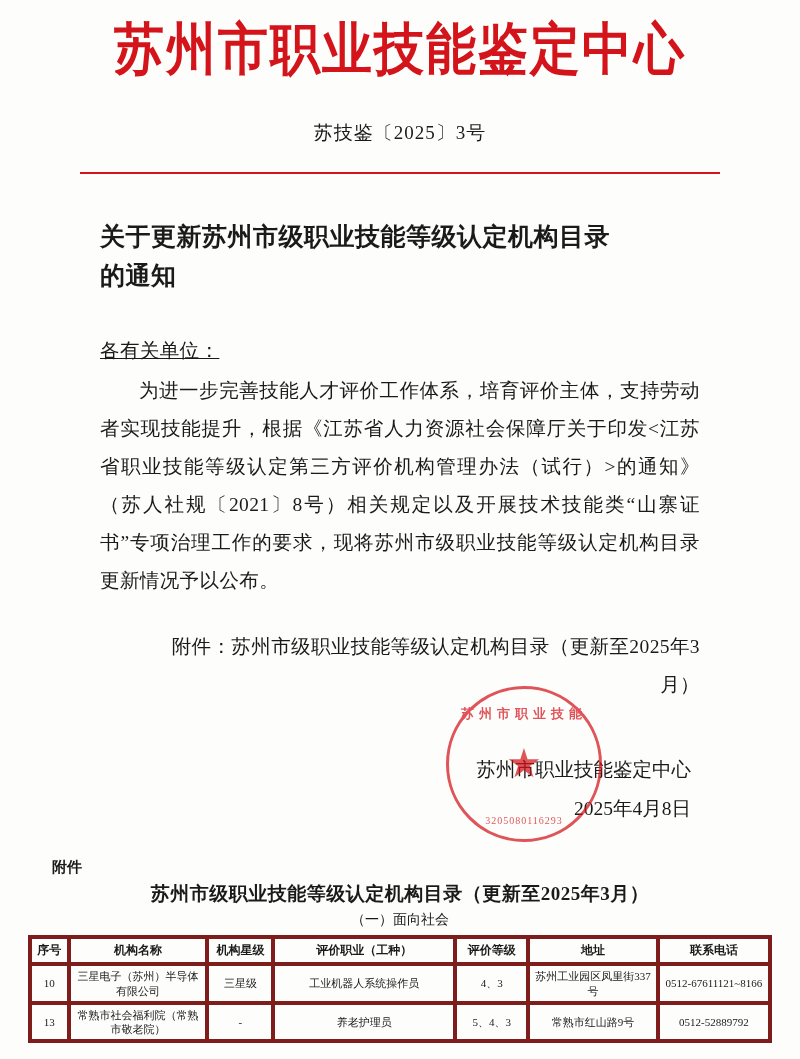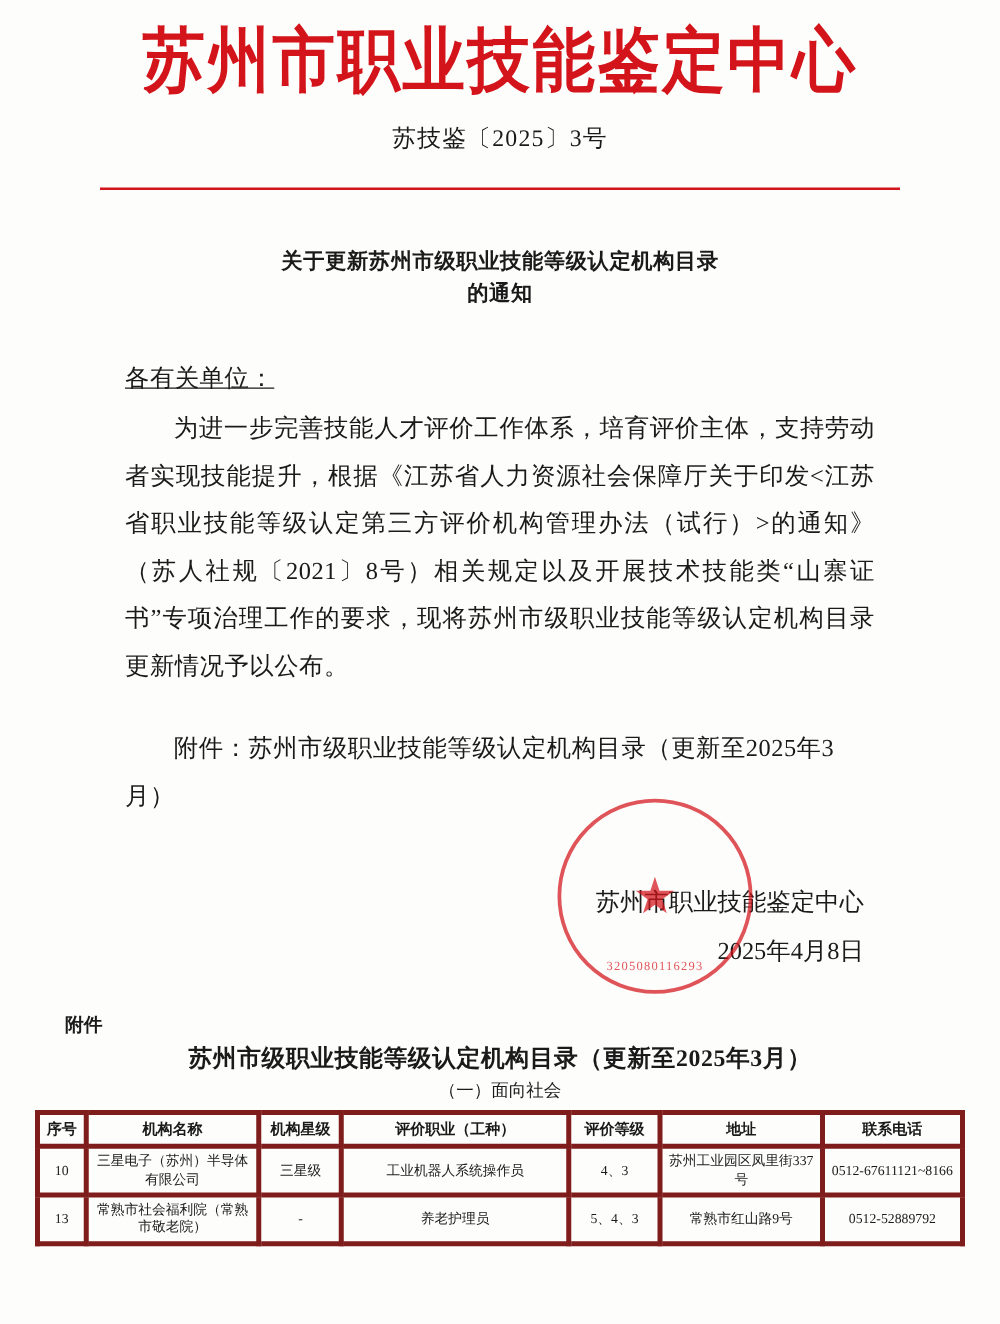--- a/index.html
+++ b/index.html
@@ -34,34 +34,34 @@
     font-weight: bold;
     letter-spacing: 2px;
     line-height: 1.15;
     white-space: nowrap;
     transform: scaleY(1.12);
     transform-origin: center top;
   }
   .doc-number {
     text-align: center;
     font-size: 19px;
-    margin-top: 24px;
+    margin-top: 46px;
     letter-spacing: 1px;
   }
   .red-rule {
     width: 640px;
     height: 2.5px;
     background: #d4141b;
     margin: 26px auto 0 auto;
   }
 
   
   .doc-title {
-    text-align: center;
-    font-size: 17px;
+    text-align: left;
+    font-size: 25px;
     font-weight: bold;
     line-height: 1.55;
     margin: 44px auto 0 auto;
     width: 600px;
     letter-spacing: 0.5px;
   }
 
   
   .body-wrap {
     width: 600px;
@@ -76,20 +76,21 @@
   }
   .para {
     text-indent: 2em;
     text-align: justify;
     margin-top: 2px;
   }
   .attach-line {
     margin-top: 28px;
     text-indent: 2em;
     line-height: 1.95;
+    text-align: right;
   }
 
   
   .sign-block {
     width: 600px;
     margin: 46px auto 0 auto;
     text-align: right;
     font-size: 19.5px;
     line-height: 2.0;
     padding-right: 18px;
@@ -203,20 +204,21 @@
   </div>
 
   <div class="body-wrap">
     <div class="salutation">各有关单位：</div>
     <div class="para">为进一步完善技能人才评价工作体系，培育评价主体，支持劳动者实现技能提升，根据《江苏省人力资源社会保障厅关于印发&lt;江苏省职业技能等级认定第三方评价机构管理办法（试行）&gt;的通知》（苏人社规〔2021〕8号）相关规定以及开展技术技能类“山寨证书”专项治理工作的要求，现将苏州市级职业技能等级认定机构目录更新情况予以公布。</div>
     <div class="attach-line">附件：苏州市级职业技能等级认定机构目录（更新至2025年3月）</div>
   </div>
 
   <div class="sign-block">
     <div class="seal">
+      <div class="seal-text-top">苏州市职业技能</div>
       <div class="seal-star">★</div>
       <div class="seal-text-bottom">3205080116293</div>
     </div>
     <div>苏州市职业技能鉴定中心</div>
     <div>2025年4月8日</div>
   </div>
 
   <div class="attach-label">附件</div>
   <div class="table-title">苏州市级职业技能等级认定机构目录（更新至2025年3月）</div>
   <div class="table-subtitle">（一）面向社会</div>

